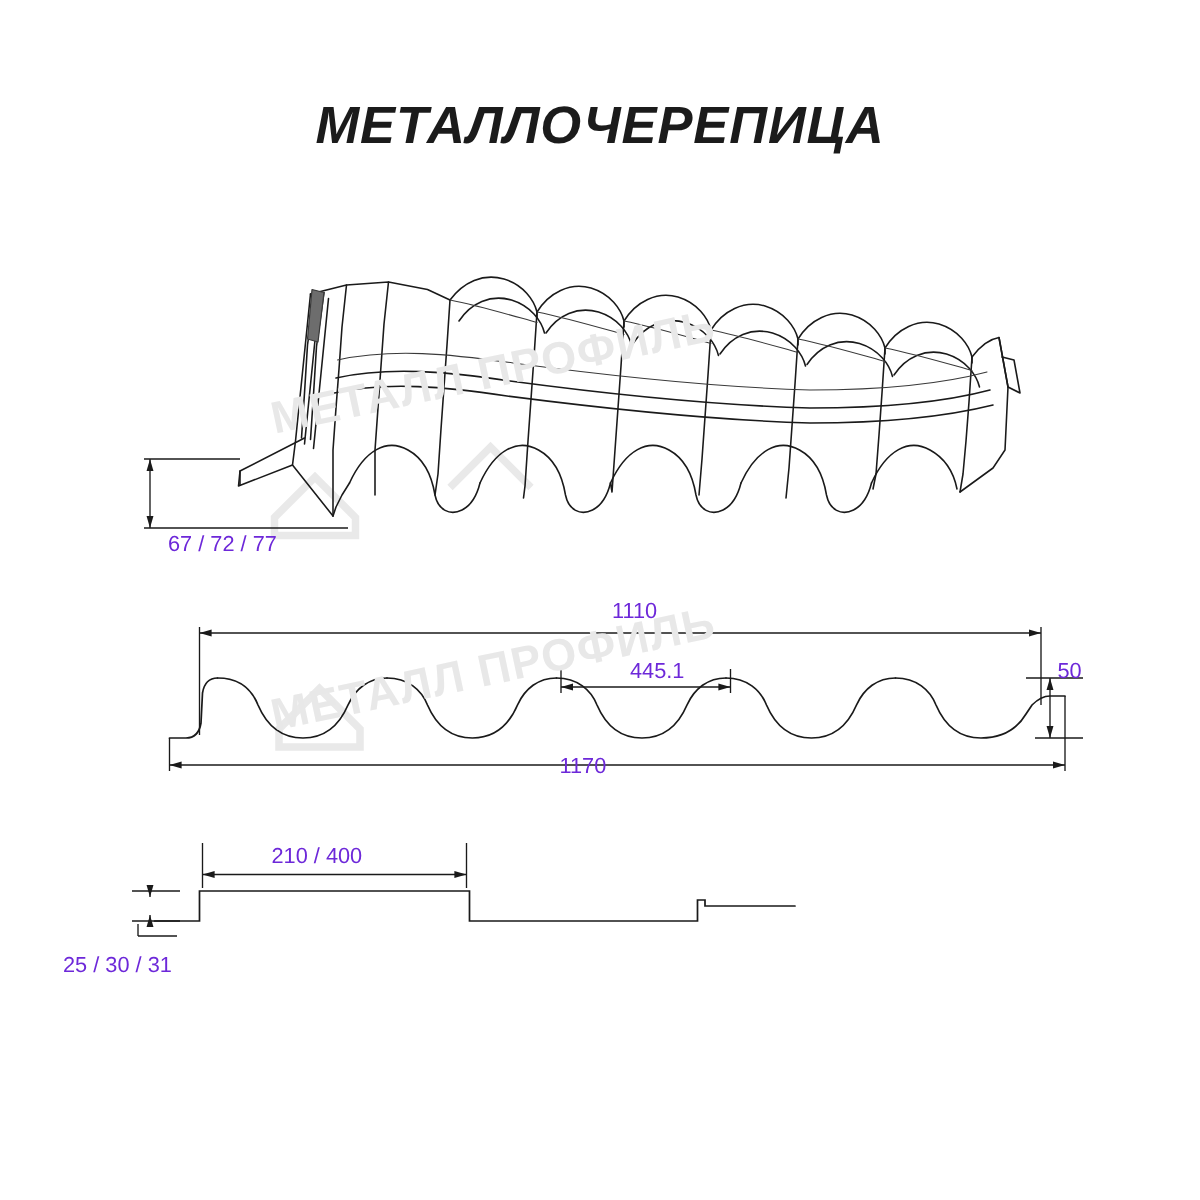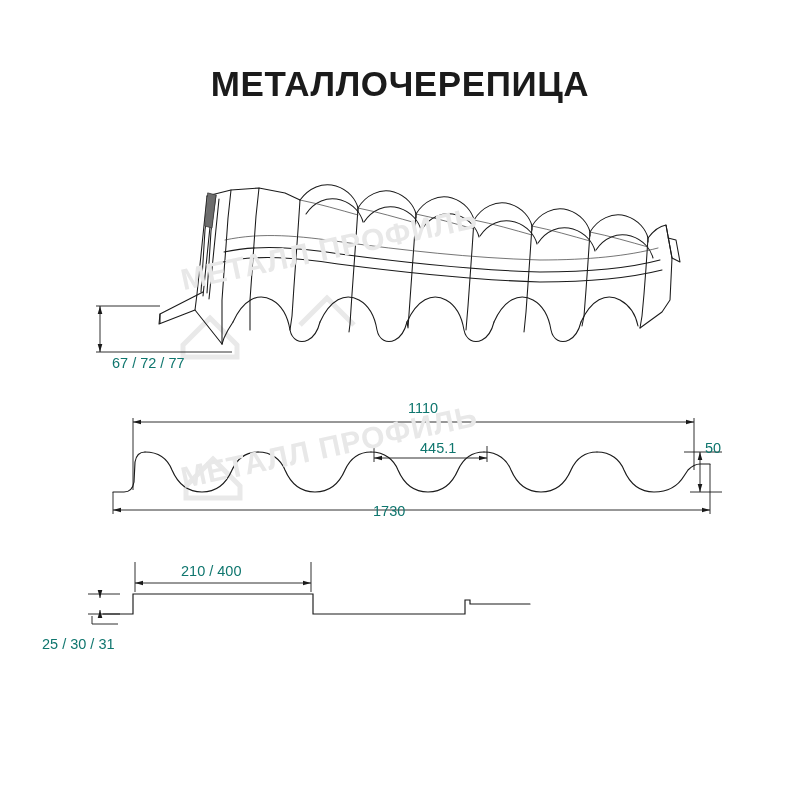--- a/index.html
+++ b/index.html
@@ -21,39 +21,40 @@
     width: 800px;
     height: 800px;
   }
   .titles {
     position: absolute;
     left: 0;
     top: 64px;
     width: 800px;
     text-align: center;
     pointer-events: none;
+    font-style: italic;
   }
   .title-main {
     font-size: 35px;
     font-weight: bold;
     letter-spacing: 0.6px;
     color: #1b1b1b;
     line-height: 40px;
   }
   .title-sub {
     font-size: 15.5px;
     font-weight: bold;
     letter-spacing: 0.4px;
     color: #1b1b1b;
     margin-top: 9px;
   }
   .dim {
     position: absolute;
     font-size: 14.5px;
-    color: #0f766e;
+    color: #6d28d9;
     white-space: nowrap;
     pointer-events: none;
   }
   .wm {
     position: absolute;
     pointer-events: none;
     user-select: none;
     color: #e8e8e8;
     font-weight: bold;
     letter-spacing: 1px;
@@ -300,17 +301,17 @@
 <div class="wm wm-2">МЕТАЛЛ ПРОФИЛЬ</div>
 
 <div class="dim" style="left:112px; top:355px;">67 / 72 / 77</div>
 
 <div class="dim" style="left:376px; top:400px;margin-left:32px;">1110</div>
 
 <div class="dim" style="left:420px; top:440px;">445.1</div>
 
 <div class="dim" style="left:705px; top:440px;">50</div>
 
-<div class="dim" style="left:373px; top:503px;">1730</div>
+<div class="dim" style="left:373px; top:503px;">1170</div>
 
 <div class="dim" style="left:181px; top:563px;">210 / 400</div>
 
 <div class="dim" style="left:42px; top:636px;">25 / 30 / 31</div>
 
 </body></html>

